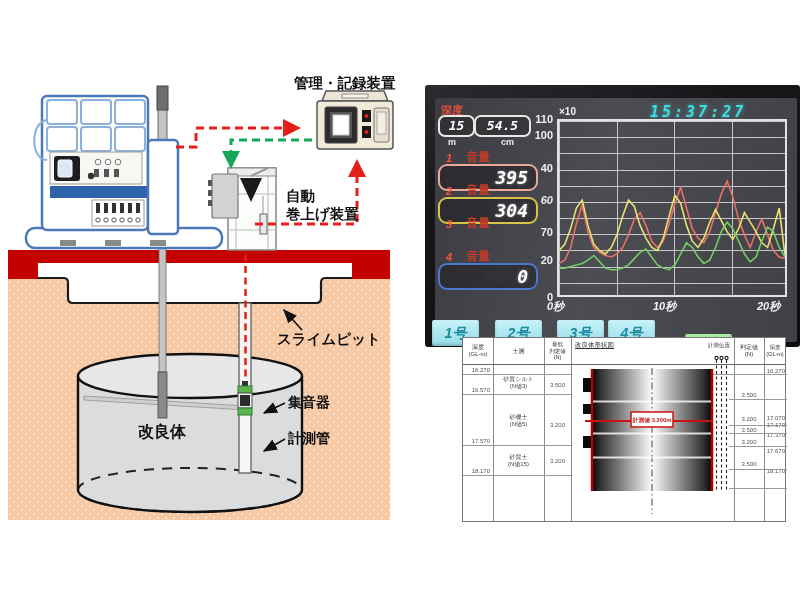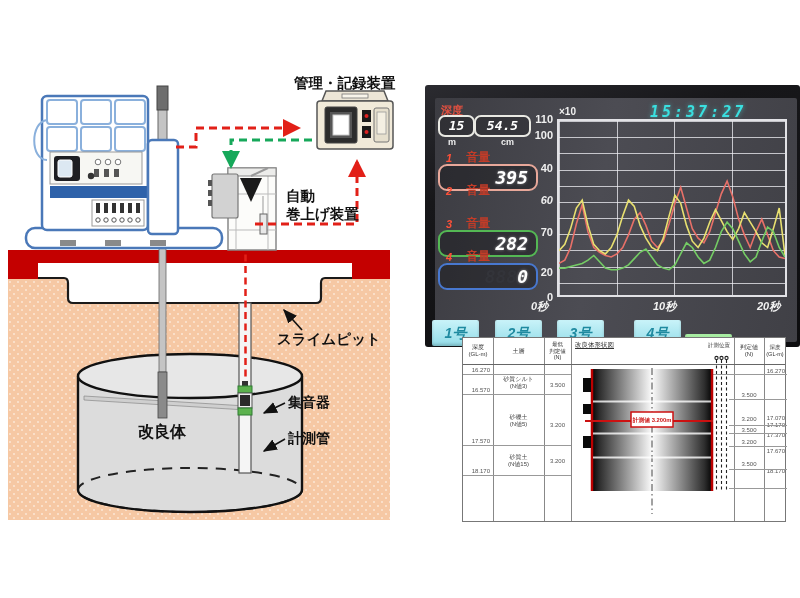--- a/index.html
+++ b/index.html
@@ -212,67 +212,67 @@
       <div class="abs unit" style="left:66px;top:39px;">cm</div>
 
       <div class="abs mult">×10</div>
       <div class="abs time">15:37:27</div>
 
       <div class="abs ytick" style="left:86px;top:15px;">110</div>
       <div class="abs ytick" style="left:86px;top:31px;">100</div>
       <div class="abs ytick" style="left:86px;top:64px;">40</div>
       <div class="abs ytick" style="left:86px;top:96px;font-style:italic;">60</div>
       <div class="abs ytick" style="left:86px;top:128px;">70</div>
-      <div class="abs ytick" style="left:86px;top:168px;">20</div>
+      <div class="abs ytick" style="left:86px;top:156px;">20</div>
       <div class="abs ytick" style="left:86px;top:193px;">0</div>
 
       <div class="abs plot">
         <svg id="traces" width="226" height="174" viewBox="0 0 226 174" style="position:absolute;left:0;top:0;">
             <polyline points="0.0,142.4 5.8,139.2 11.6,126.5 17.4,102.8 23.2,83.8 29.0,110.7 34.8,126.5 40.6,131.3 46.4,134.5 52.2,136.0 57.9,132.9 63.7,126.5 69.5,113.9 75.3,98.1 81.1,91.7 86.9,104.4 92.7,120.2 98.5,126.5 104.3,120.2 110.1,102.8 115.9,82.3 121.7,66.4 127.5,87.0 133.3,107.6 139.1,117.1 144.9,121.8 150.7,110.7 156.5,91.7 162.3,72.8 168.1,60.1 173.8,75.9 179.6,98.1 185.4,113.9 191.2,126.5 197.0,110.7 202.8,98.1 208.6,113.9 214.4,129.7 220.2,136.0 226.0,137.6" fill="none" stroke="#e87068" stroke-width="1.6"></polyline>
             <polyline points="0.0,129.7 5.8,123.4 11.6,107.6 17.4,87.0 23.2,79.1 29.0,104.4 34.8,123.4 40.6,129.7 46.4,132.9 52.2,126.5 57.9,113.9 63.7,94.9 69.5,79.1 75.3,85.4 81.1,104.4 86.9,117.1 92.7,126.5 98.5,129.7 104.3,117.1 110.1,94.9 115.9,74.3 121.7,82.3 127.5,104.4 133.3,120.2 139.1,126.5 144.9,117.1 150.7,101.2 156.5,88.6 162.3,99.7 168.1,110.7 173.8,118.6 179.6,107.6 185.4,91.7 191.2,101.2 197.0,110.7 202.8,121.8 208.6,126.5 214.4,107.6 220.2,87.0 226.0,134.5" fill="none" stroke="#e8e070" stroke-width="1.6"></polyline>
             <polyline points="0.0,147.1 5.8,147.1 11.6,145.5 17.4,143.9 23.2,142.4 29.0,139.2 34.8,134.5 40.6,140.8 46.4,147.1 52.2,148.7 57.9,148.7 63.7,147.1 69.5,143.9 75.3,137.6 81.1,131.3 86.9,128.1 92.7,136.0 98.5,143.9 104.3,147.1 110.1,148.7 115.9,143.9 121.7,132.9 127.5,121.8 133.3,126.5 139.1,136.0 144.9,142.4 150.7,139.2 156.5,126.5 162.3,110.7 168.1,101.2 173.8,107.6 179.6,120.2 185.4,132.9 191.2,140.8 197.0,136.0 202.8,120.2 208.6,106.0 214.4,110.7 220.2,126.5 226.0,136.0" fill="none" stroke="#74cc64" stroke-width="1.6"></polyline>
           </svg>
       </div>
-      <div class="abs xtick" style="left:96px;top:201px;">0秒</div>
+      <div class="abs xtick" style="left:112px;top:201px;">0秒</div>
       <div class="abs xtick" style="left:218px;top:201px;">10秒</div>
       <div class="abs xtick" style="left:322px;top:201px;">20秒</div>
 
       <div class="ch" style="top:54px;">
         <div class="ch-head">
             <span class="ch-no">1</span>
             <span class="ch-vol">音量</span>
           </div>
         <div class="ch-box" style="border-color:#e8a89a;"><span class="ghost"></span><span>395</span></div>
       </div>
       <div class="ch" style="top:87px;">
         <div class="ch-head">
             <span class="ch-no">2</span>
             <span class="ch-vol">音量</span>
           </div>
+        <div class="ch-box" style="border-color:#d4c448;"><span class="ghost"></span><span>304</span></div>
       </div>
       <div class="ch" style="top:120px;">
         <div class="ch-head">
             <span class="ch-no">3</span>
             <span class="ch-vol">音量</span>
           </div>
-        <div class="ch-box" style="border-color:#54b854;"><span class="ghost"></span><span>282</span></div>
       </div>
       <div class="ch" style="top:153px;">
         <div class="ch-head">
             <span class="ch-no">4</span>
             <span class="ch-vol">音量</span>
           </div>
         <div class="ch-box" style="border-color:#4878d0;"><span class="ghost">888</span><span>0</span></div>
       </div>
     </div>
 
     <div class="btn" style="left:7px;">1号</div>
     <div class="btn" style="left:70px;">2号</div>
     <div class="btn" style="left:132px;">3号</div>
-    <div class="btn" style="left:209px;">4号</div>
+    <div class="btn" style="left:183px;">4号</div>
     <div class="btn btn-green" style="left:260px;margin-top:14px;">5号</div>
   </div>
 
   <div class="abs logtable">
 
     <div class="vline" style="left:30px;height:183px;"></div>
     <div class="vline" style="left:81px;height:183px;"></div>
     <div class="vline" style="left:108px;height:183px;"></div>
     <div class="vline" style="left:271px;height:183px;"></div>
     <div class="vline" style="left:301px;height:183px;"></div>

